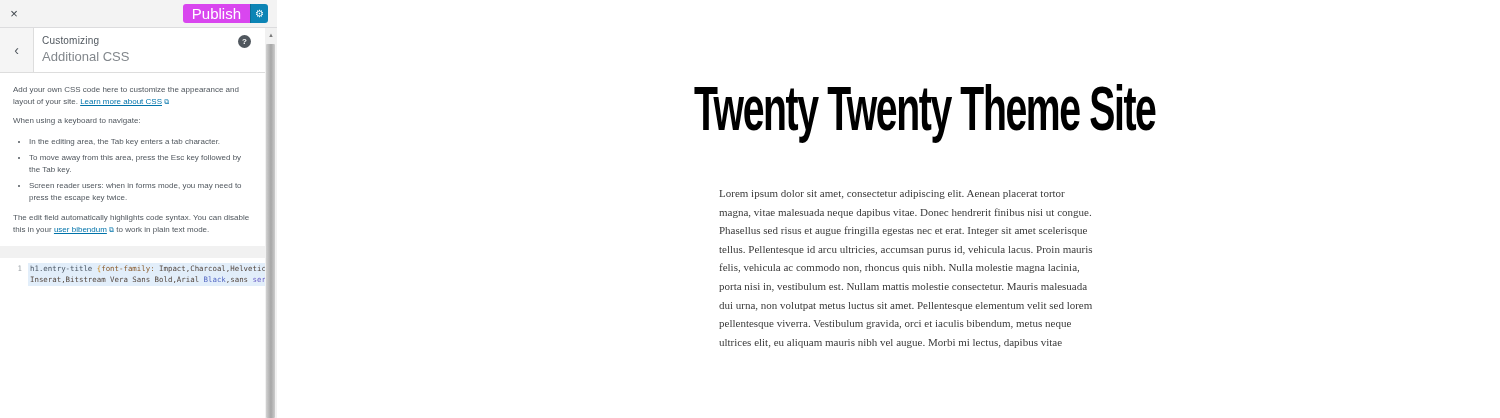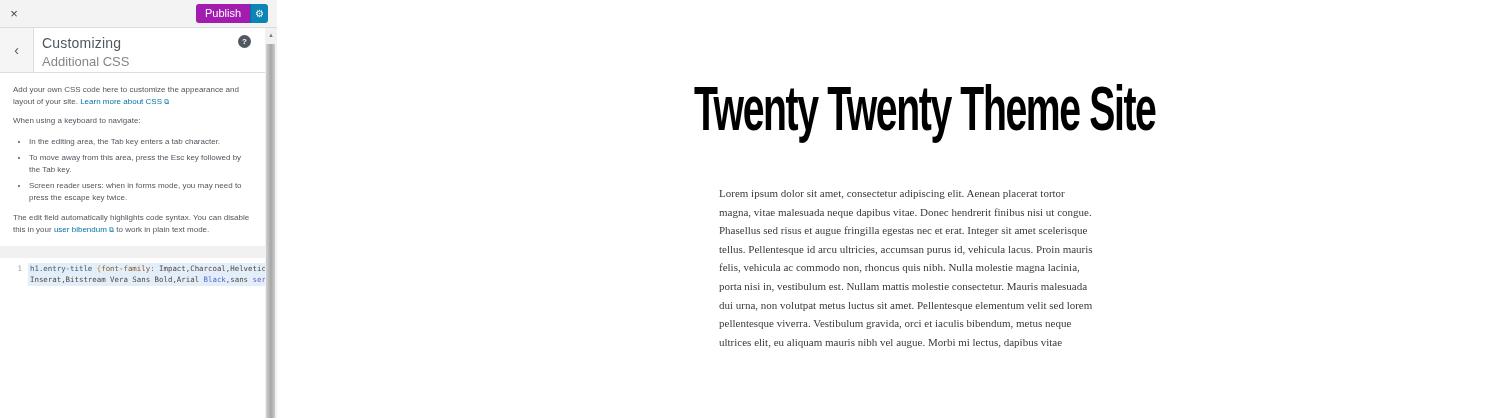--- a/index.html
+++ b/index.html
@@ -6,38 +6,38 @@
   html,body { width:1500px; height:418px; background:#fff; overflow:hidden;
               font-family:"Liberation Sans",sans-serif; position:relative; }
 
   
   .panel { position:absolute; left:0; top:0; width:277px; height:418px; background:#f1f1f1; border-right:1px solid #e2e2e2; }
 
   .topbar { position:absolute; left:0; top:0; width:277px; height:28px; background:#f3f3f3; border-bottom:1px solid #dcdcde; }
   .close-btn { position:absolute; left:0; top:0; width:28px; height:27px; line-height:27px; text-align:center;
                color:#3c434a; font-size:13px; cursor:pointer; }
   .publish-group { position:absolute; right:9px; top:4px; height:19px; display:flex; }
-  .publish-btn { background:#a21caf; color:#fff; font-size:11px; padding:0 9px; line-height:19px;
+  .publish-btn { background:#d946ef; color:#fff; font-size:15px; padding:0 9px; line-height:19px;
                  border-radius:3px 0 0 3px; cursor:pointer; }
   .gear-btn { background:#0c84b5; border-left:1px solid #0a6e96; color:#fff; width:18px; text-align:center;
               line-height:19px; font-size:10px; border-radius:0 3px 3px 0; cursor:pointer; }
 
   .section-header { position:absolute; left:0; top:28px; width:265px; height:45px; background:#fff; border-bottom:1px solid #ddd; }
   .back-btn { position:absolute; left:0; top:0; width:34px; height:44px; background:#f5f5f5; border-right:1px solid #ddd;
               color:#50575e; font-size:14px; text-align:center; line-height:44px; cursor:pointer; }
   .header-text { position:absolute; left:42px; top:7px; }
-  .eyebrow { font-size:14px; color:#50575e; letter-spacing:0.2px; }
+  .eyebrow { font-size:10px; color:#50575e; letter-spacing:0.2px; }
   .panel-title { font-size:13px; color:#82878c; margin-top:3px; }
   .help-btn { position:absolute; right:14px; top:7px; width:13px; height:13px; border-radius:50%; background:#50575e;
               color:#fff; font-size:8px; line-height:13px; text-align:center; font-weight:bold; cursor:pointer; }
 
   .description { position:absolute; left:0; top:73px; width:265px; height:173px; background:#fff;
                  padding:11px 13px 0 13px; font-size:8px; line-height:11.5px; color:#50575e; }
   .description p { margin-bottom:8px; }
-  .description a { color:#0073aa; cursor:pointer; }
+  .description a { color:#0073aa; text-decoration:underline; cursor:pointer; }
   .ext { color:#0073aa; font-size:7px; }
   .description ul { list-style:disc; padding-left:16px; margin:9px 0 9px 0; }
   .description li { margin-bottom:5px; }
   .close-row { text-align:right; margin-top:12px; padding-right:2px; }
 
   .gap-strip { position:absolute; left:0; top:246px; width:265px; height:12px; background:#f1f1f1; }
 
   .code-editor { position:absolute; left:0; top:258px; width:265px; height:160px; background:#fff;
                  font-family:"DejaVu Sans Mono",monospace; font-size:7.4px; line-height:10.6px; cursor:text; }
   .line-number { position:absolute; left:0; top:6px; width:22px; text-align:right; color:#9aa0a6; }

